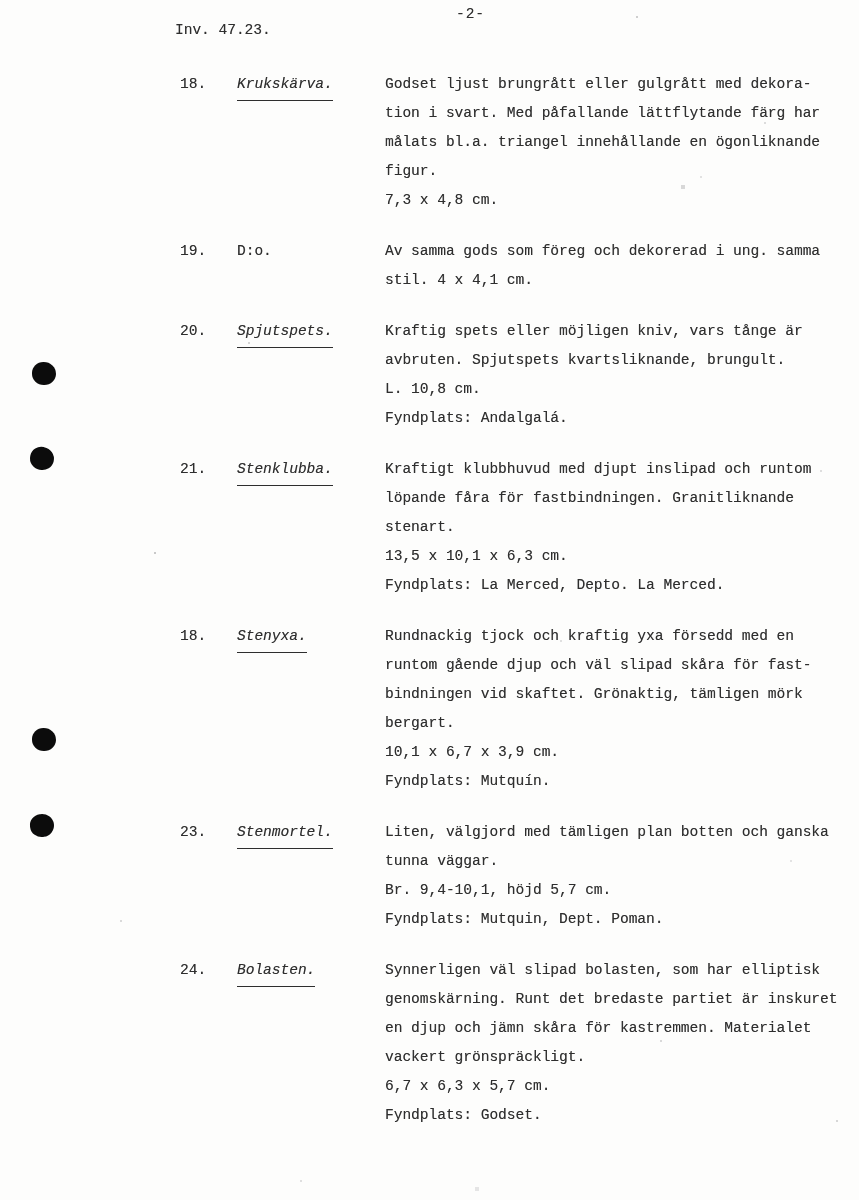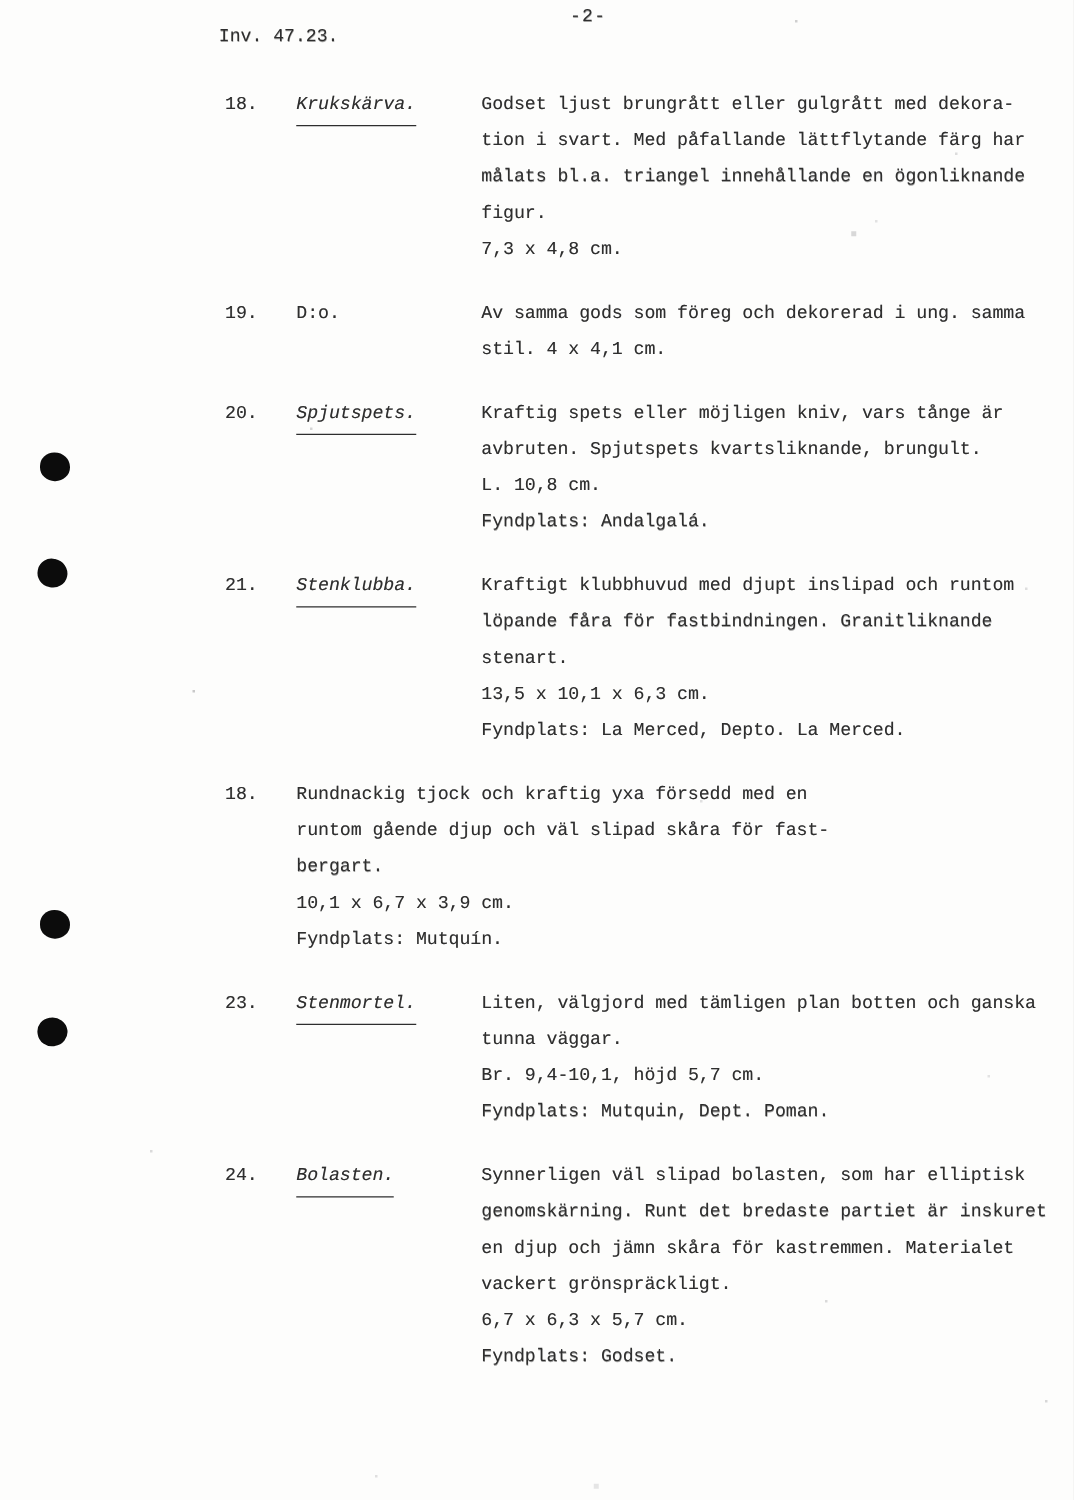--- a/index.html
+++ b/index.html
@@ -106,23 +106,25 @@
         <div class="desc-line ink">Kraftigt klubbhuvud med djupt inslipad och runtom</div>
         <div class="desc-line ink">löpande fåra för fastbindningen. Granitliknande</div>
         <div class="desc-line ink">stenart.</div>
         <div class="desc-line ink">13,5 x 10,1 x 6,3 cm.</div>
         <div class="desc-line ink">Fyndplats: La Merced, Depto. La Merced.</div>
       </div>
     </div>
 
     <div class="item">
       <div class="item-number ink">18.</div>
+      <div class="item-name underlined ink"><span>Stenyxa.</span></div>
       <div class="item-desc">
         <div class="desc-line ink">Rundnackig tjock och kraftig yxa försedd med en</div>
         <div class="desc-line ink">runtom gående djup och väl slipad skåra för fast-</div>
+        <div class="desc-line ink">bindningen vid skaftet. Grönaktig, tämligen mörk</div>
         <div class="desc-line ink">bergart.</div>
         <div class="desc-line ink">10,1 x 6,7 x 3,9 cm.</div>
         <div class="desc-line ink">Fyndplats: Mutquín.</div>
       </div>
     </div>
 
     <div class="item">
       <div class="item-number ink">23.</div>
       <div class="item-name underlined ink"><span>Stenmortel.</span></div>
       <div class="item-desc">

